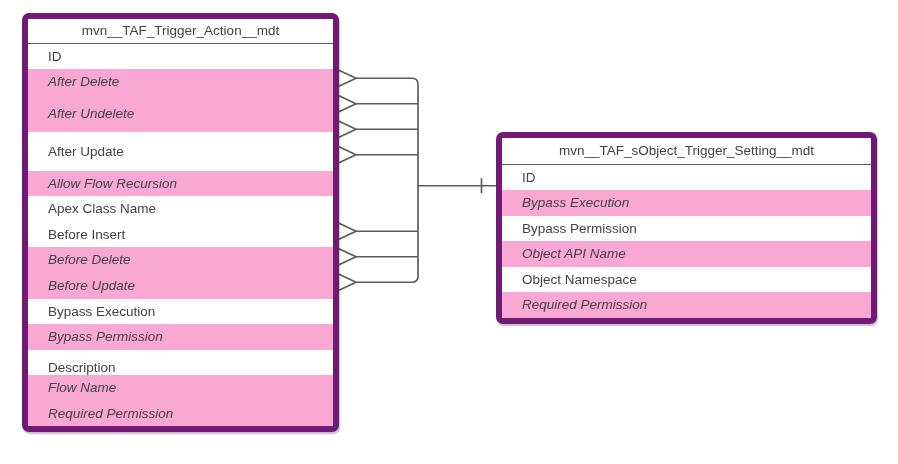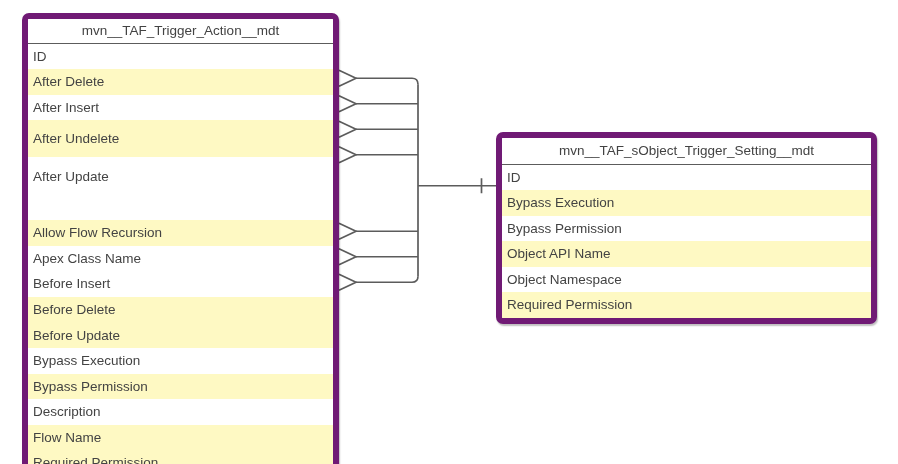--- a/index.html
+++ b/index.html
@@ -35,28 +35,28 @@
     justify-content: center;
     border-bottom: 1.5px solid #5c5c5c;
     font-size: 13.5px;
     color: #434343;
     white-space: nowrap;
     background: #ffffff;
   }
   .entity-row {
     display: flex;
     align-items: center;
-    padding-left: 5px;
+    padding-left: 20px;
     box-sizing: border-box;
     font-size: 13.5px;
     color: #434343;
     white-space: nowrap;
     background: #ffffff;
   }
-  .entity-row.alt { background: #fef9c3; }
+  .entity-row.alt { background: #f9a8d4; font-style: italic; }
 </style>
 </head>
 <body>
 
 <div id="canvas">
   <svg id="connectors" width="898" height="464">
       <path d="M339,70.25 L356,78.25 L339,86.25" fill="none" stroke="#5c5c5c" stroke-width="1.7"></path>
       <path d="M356,78.25 H412 Q418,78.25 418,84.25" fill="none" stroke="#5c5c5c" stroke-width="1.7"></path>
       <path d="M339,95.75 L356,103.75 L339,111.75" fill="none" stroke="#5c5c5c" stroke-width="1.7"></path>
       <path d="M356,103.75 H418" fill="none" stroke="#5c5c5c" stroke-width="1.7"></path>
@@ -77,51 +77,48 @@
 
   <div class="entity" id="entity-0" style="left: 22px; top: 13px; width: 317px;">
     <div class="entity-title" style="height: 23.5px;">mvn__TAF_Trigger_Action__mdt</div>
     <div class="entity-rows">
         <div class="entity-row" style="height: 25.5px;">
           <span>ID</span>
         </div>
         <div class="entity-row alt" style="height: 25.5px;">
           <span>After Delete</span>
         </div>
-        <div class="entity-row" style="height: 25.5px;">
-          <span>After Insert</span>
-        </div>
         <div class="entity-row alt" style="height: 37px;">
           <span>After Undelete</span>
         </div>
         <div class="entity-row" style="height: 39px;">
           <span>After Update</span>
         </div>
-        <div class="entity-row alt" style="height: 25.5px; margin-top: 24px;">
+        <div class="entity-row alt" style="height: 25.5px;">
           <span>Allow Flow Recursion</span>
         </div>
         <div class="entity-row" style="height: 25.5px;">
           <span>Apex Class Name</span>
         </div>
         <div class="entity-row" style="height: 25.5px;">
           <span>Before Insert</span>
         </div>
         <div class="entity-row alt" style="height: 25.5px;">
           <span>Before Delete</span>
         </div>
         <div class="entity-row alt" style="height: 26px;">
           <span>Before Update</span>
         </div>
         <div class="entity-row" style="height: 25.5px;">
           <span>Bypass Execution</span>
         </div>
         <div class="entity-row alt" style="height: 25.5px;">
           <span>Bypass Permission</span>
         </div>
-        <div class="entity-row" style="height: 25.5px;">
+        <div class="entity-row" style="height: 25.5px; align-items: flex-end;">
           <span>Description</span>
         </div>
         <div class="entity-row alt" style="height: 25.5px;">
           <span>Flow Name</span>
         </div>
         <div class="entity-row alt" style="height: 25.5px;">
           <span>Required Permission</span>
         </div>
       </div>
   </div>

